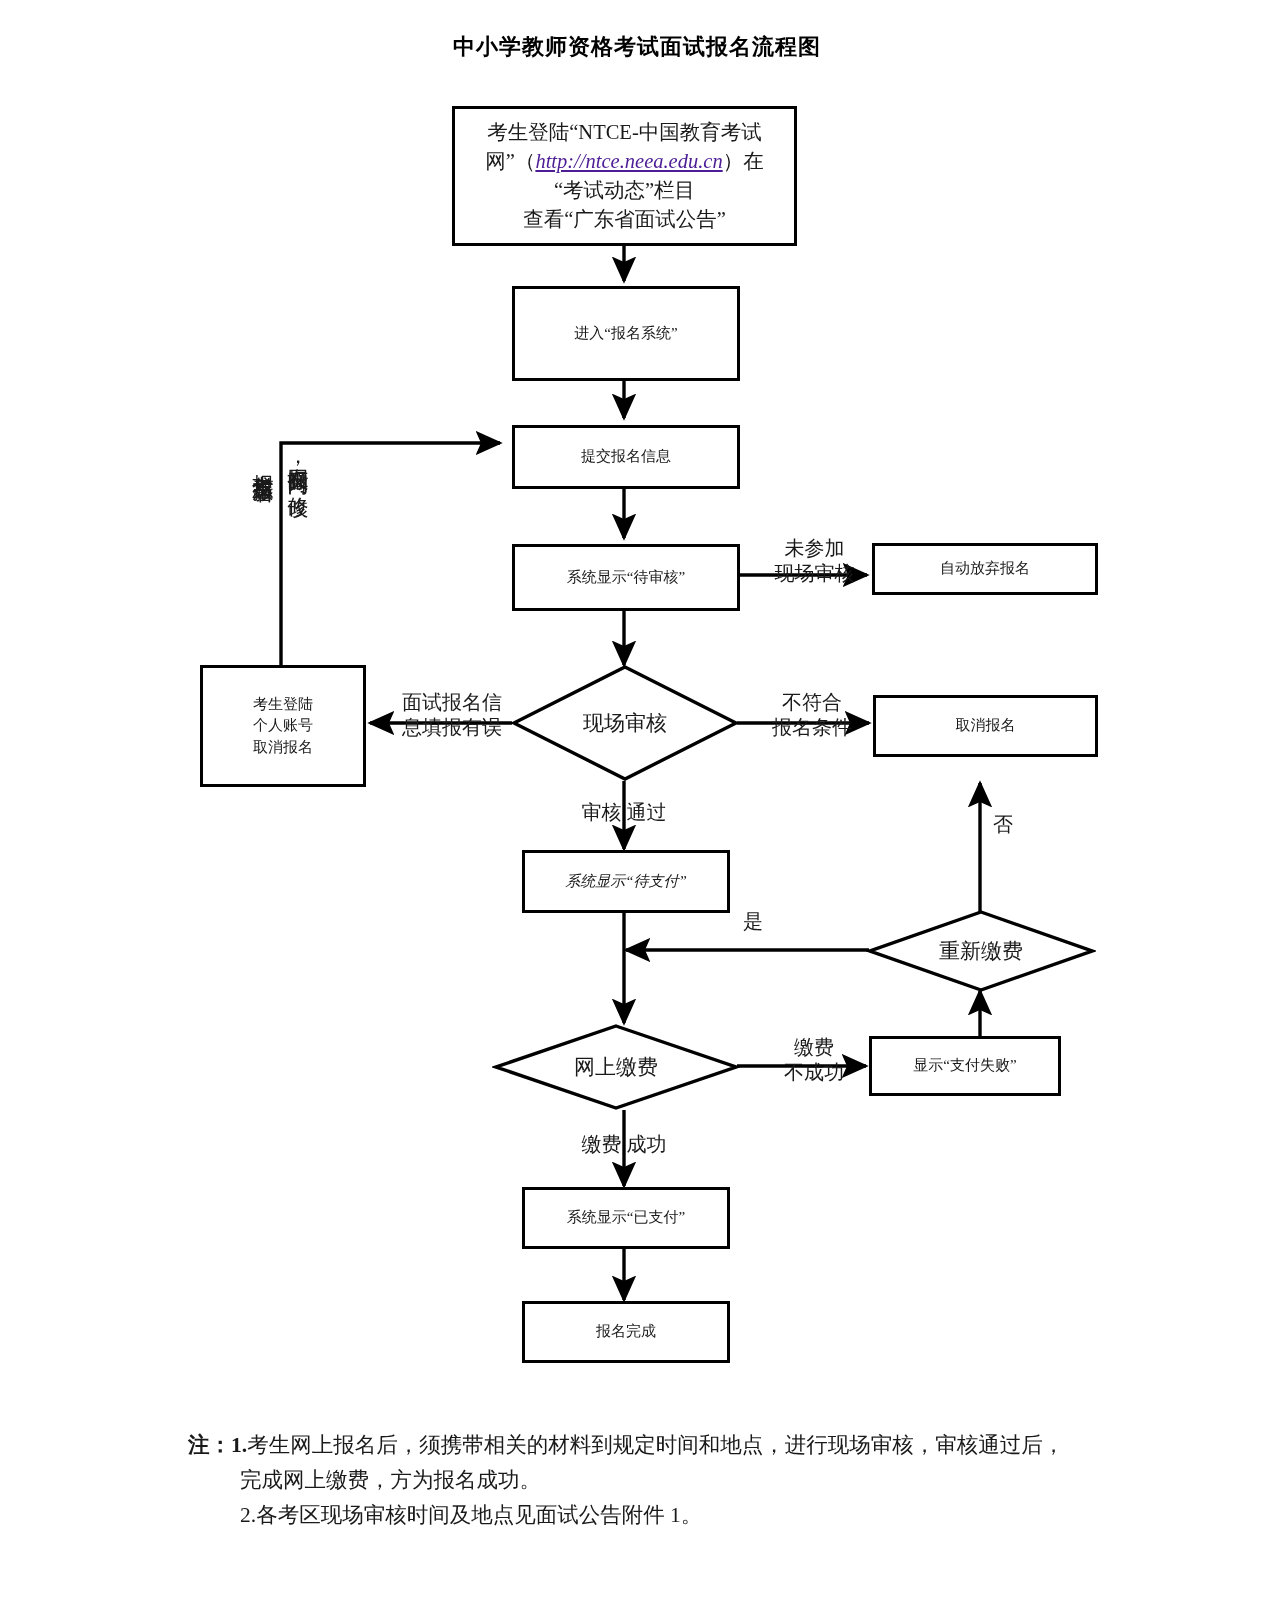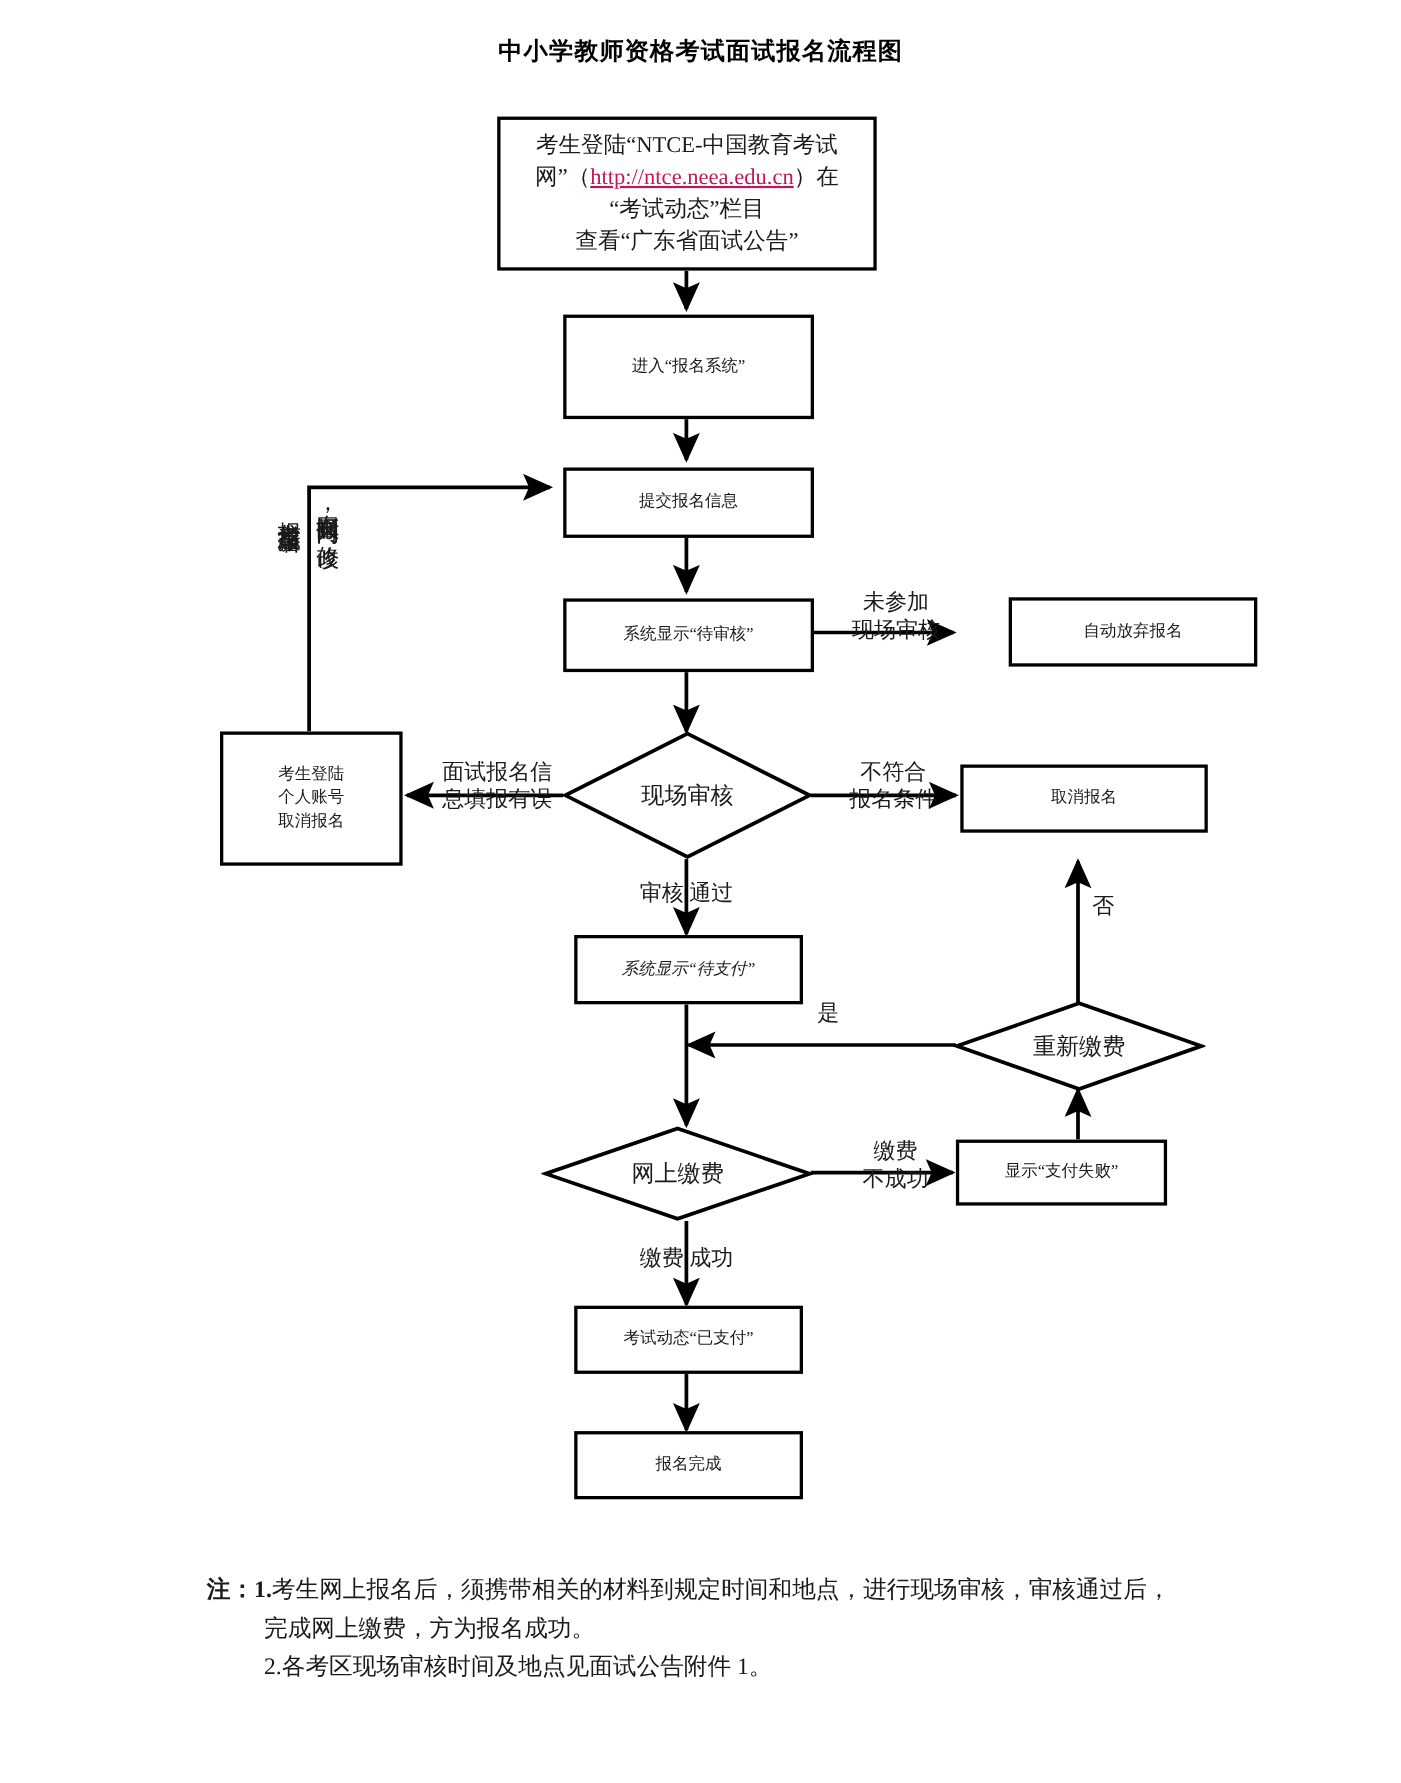--- a/index.html
+++ b/index.html
@@ -42,22 +42,23 @@
     align-items: center;
     justify-content: center;
     text-align: center;
     font-size: 15px;
     line-height: 1.42;
     font-family: "Liberation Serif", "DejaVu Serif", serif;
     color: #1a1a1a;
   }
   .node .inner { padding: 0 22px; width: 100%; }
   .node-link {
-    color: #be185d;
+    color: #4c1d95;
     text-decoration: underline;
+    font-style: italic;
   }
   
   .diamond {
     position: absolute;
     display: flex;
     align-items: center;
     justify-content: center;
     text-align: center;
     font-size: 21px;
     font-family: "Liberation Serif", "DejaVu Serif", serif;
@@ -175,21 +176,21 @@
   </div>
 
   <div class="node" style="left:512px; top:425px; width:228px; height:64px;">
     <div class="inner">提交报名信息</div>
   </div>
 
   <div class="node" style="left:512px; top:544px; width:228px; height:67px;">
     <div class="inner">系统显示“待审核”</div>
   </div>
 
-  <div class="node" style="left:872px; top:543px; width:226px; height:63px;margin-left:45px;">
+  <div class="node" style="left:872px; top:543px; width:226px; height:52px;">
     <div class="inner">自动放弃报名</div>
   </div>
 
   <div class="node" style="left:200px; top:665px; width:166px; height:122px;">
     <div class="inner">
       <div>考生登陆</div>
       <div>个人账号</div>
       <div>取消报名</div>
     </div>
   </div>
@@ -200,21 +201,21 @@
 
   <div class="node" style="left:522px; top:850px; width:208px; height:63px;font-style:italic;">
     <div class="inner">系统显示“待支付”</div>
   </div>
 
   <div class="node" style="left:869px; top:1036px; width:192px; height:60px;">
     <div class="inner">显示“支付失败”</div>
   </div>
 
   <div class="node" style="left:522px; top:1187px; width:208px; height:62px;">
-    <div class="inner">考试动态“已支付”</div>
+    <div class="inner">系统显示“已支付”</div>
   </div>
 
   <div class="node" style="left:522px; top:1301px; width:208px; height:62px;">
     <div class="inner">报名完成</div>
   </div>
 
   <div class="diamond" style="left:510px; top:663px; width:230px; height:120px;">
     <svg width="230" height="120">
       <polygon points="115,4 226,60 115,116 4,60" fill="#fff" stroke="#000" stroke-width="3.4"></polygon>
     </svg>

